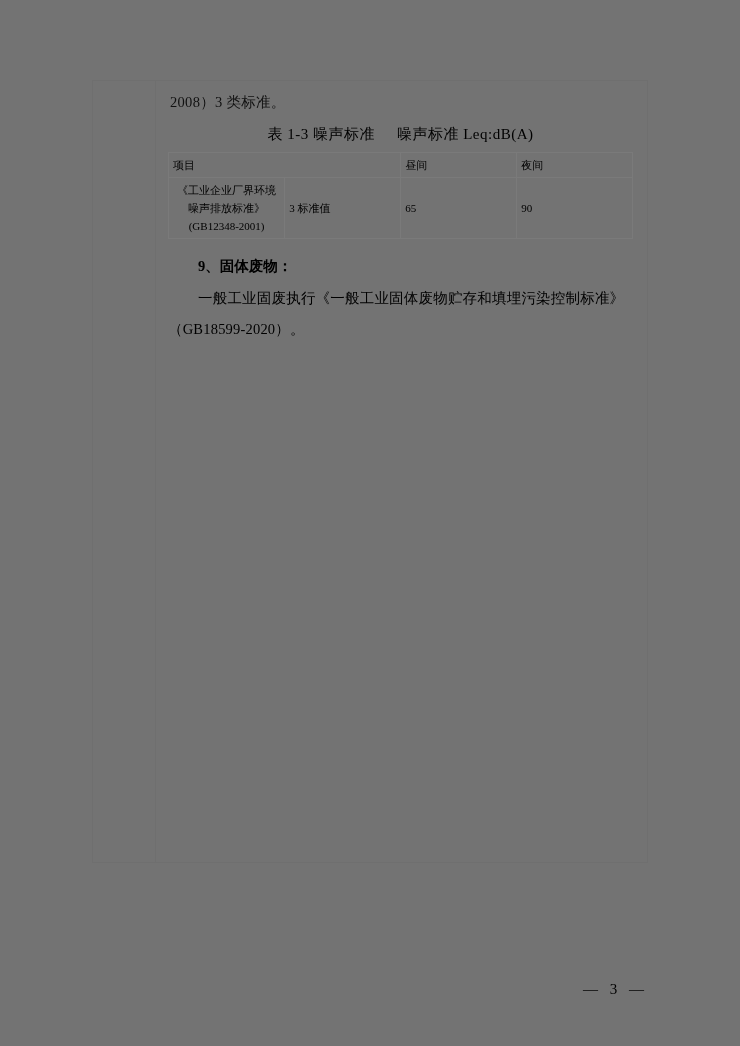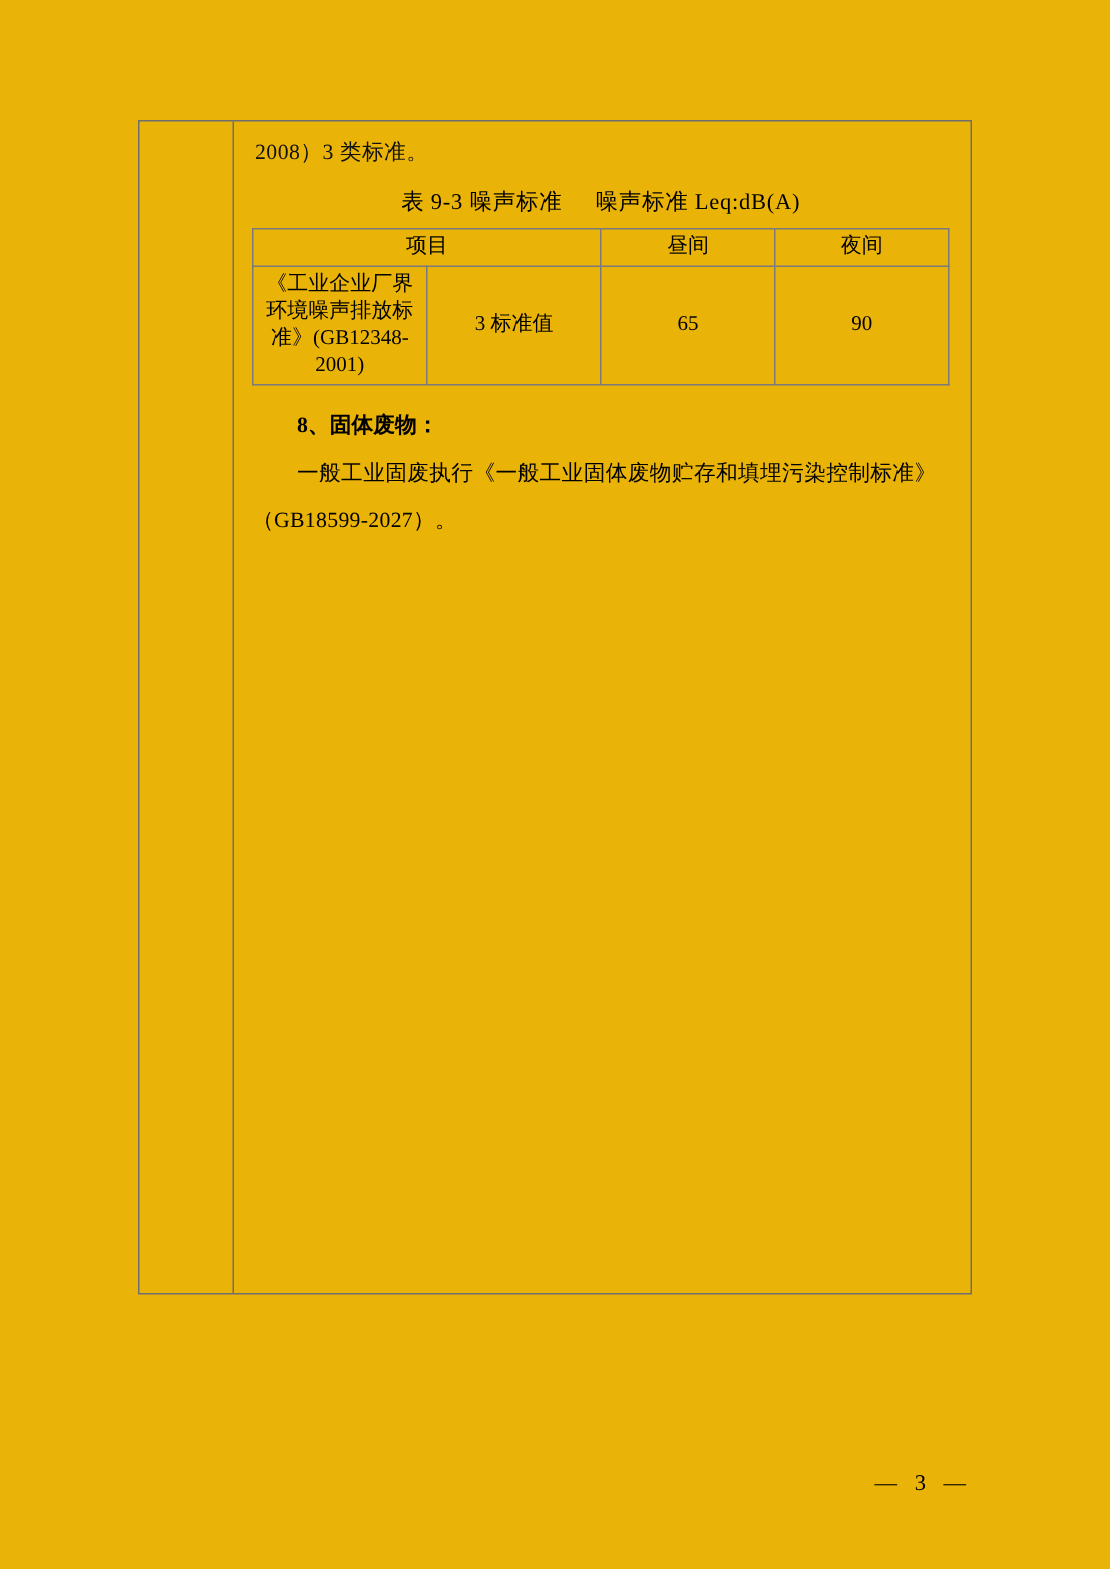--- a/index.html
+++ b/index.html
@@ -16,21 +16,21 @@
     overflow: hidden;
   }
 
   
   .page {
     position: absolute;
     left: 0;
     top: 0;
     width: 740px;
     height: 1046px;
-    background: #eab308;
+    background: #737373;
   }
 
   
   .form-frame {
     position: absolute;
     left: 92px;
     top: 80px;
     width: 556px;
     height: 783px;
     border: 1px solid #6f6f6f;
@@ -74,22 +74,21 @@
   
   table.noise-table {
     border-collapse: collapse;
     width: 100%;
     margin: 0 auto 6px auto;
     table-layout: fixed;
   }
   table.noise-table td {
     border: 1px solid #7a7a7a;
     padding: 3px 4px;
-    font-size: 14px;
-    text-align: center;
+    font-size: 11px;
     vertical-align: middle;
     line-height: 18px;
   }
   td.col-item { width: 42%; }
   td.col-val  { width: 20%; }
   td.col-day  { width: 19%; }
   td.col-night{ width: 19%; }
 
   td.std-name {
     text-align: center;
@@ -135,42 +134,42 @@
 
   <div class="form-frame">
 
     <div class="form-left-col"></div>
 
     <div class="form-body">
 
       <p class="line-text first-line">2008）3 类标准。</p>
 
       <div class="table-title">
-        <span>表 9-3  噪声标准</span><span class="ttl-gap"></span><span>噪声标准 Leq:dB(A)</span>
+        <span>表 1-3  噪声标准</span><span class="ttl-gap"></span><span>噪声标准 Leq:dB(A)</span>
       </div>
 
       <table class="noise-table">
         <tbody>
           <tr>
             <td class="col-item head-cell" colspan="2">项目</td>
             <td class="col-day head-cell">昼间</td>
             <td class="col-night head-cell">夜间</td>
           </tr>
           <tr>
             <td class="col-item std-name">《工业企业厂界环境噪声排放标准》(GB12348-2001)</td>
             <td class="col-val num-cell">3 标准值</td>
             <td class="col-day num-cell">65</td>
             <td class="col-night num-cell">90</td>
           </tr>
         </tbody>
       </table>
 
-      <p class="section-head">8、固体废物：</p>
+      <p class="section-head">9、固体废物：</p>
 
-      <p class="para indent2">一般工业固废执行《一般工业固体废物贮存和填埋污染控制标准》（GB18599-2027）。</p>
+      <p class="para indent2">一般工业固废执行《一般工业固体废物贮存和填埋污染控制标准》（GB18599-2020）。</p>
 
 
     </div>
   </div>
 
   <div class="page-number">— 3 —</div>
 
 </div>
 
 </body></html>

